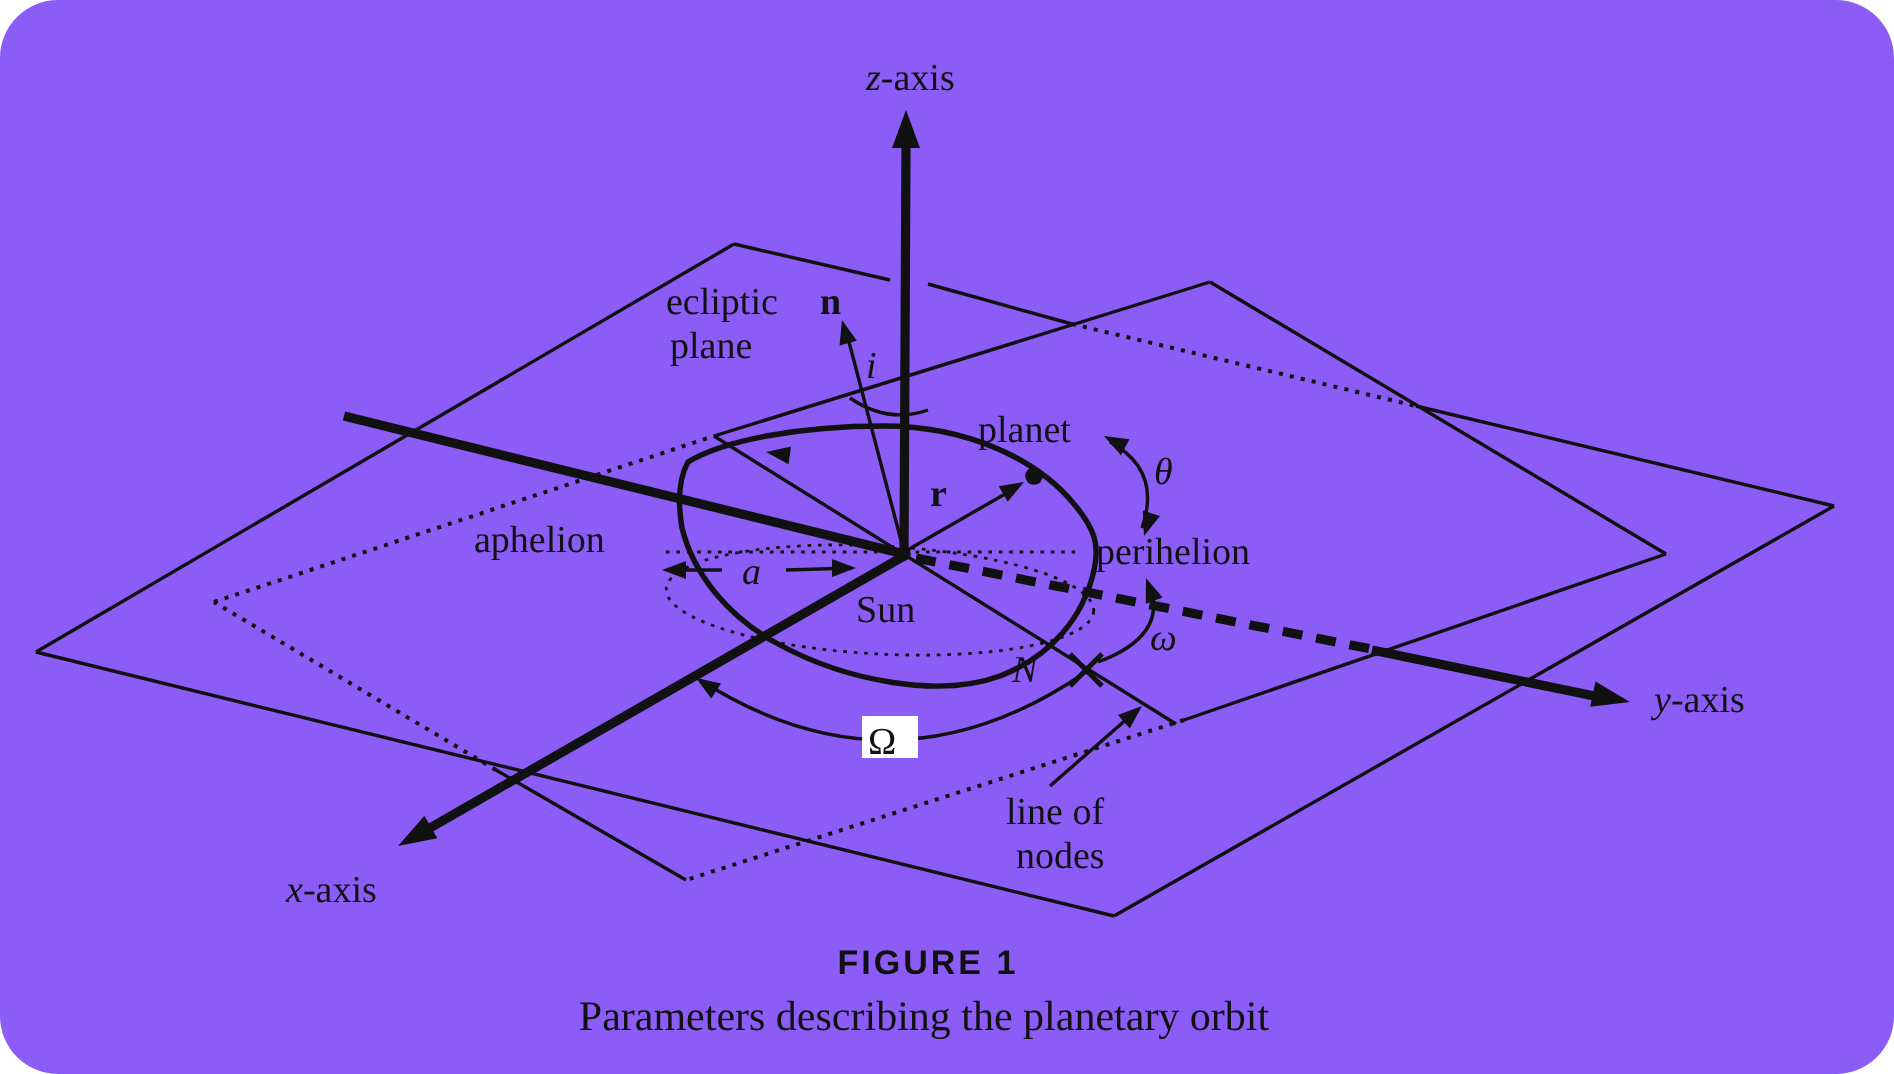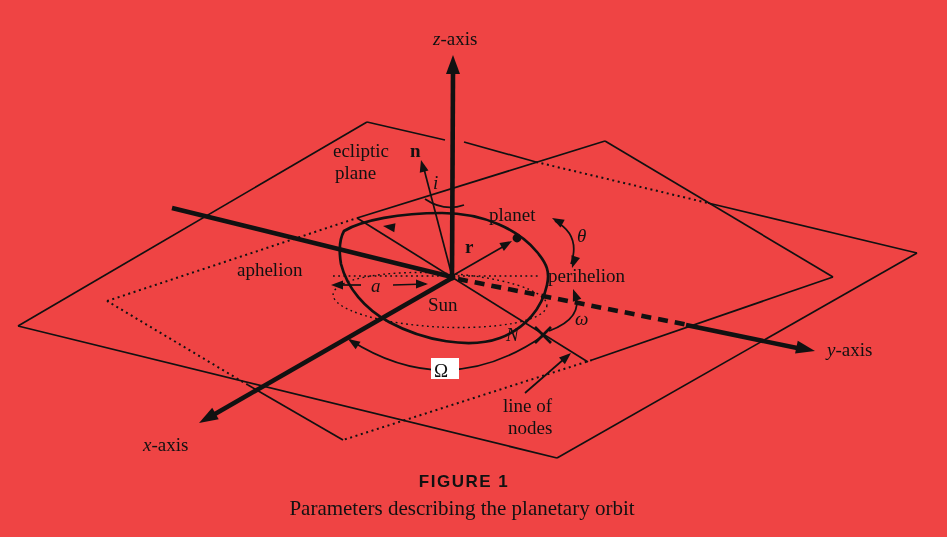--- a/index.html
+++ b/index.html
@@ -1,17 +1,17 @@
 <!DOCTYPE html>
 <html><head>
 <meta charset="utf-8">
 <style>
   html,body{margin:0;padding:0;background:#ffffff;}
-  .stage{position:relative;width:947px;height:537px;background:#ef4444;overflow:hidden;
-         font-family:"Liberation Serif",serif;}
+  .stage{position:relative;width:947px;height:537px;background:#8b5cf6;overflow:hidden;
+         font-family:"Liberation Serif",serif;border-radius:29px;}
   svg{display:block}
   .ln{stroke:#111;fill:none}
   .thick{stroke-width:4.6}
   .thin{stroke-width:1.7}
   .orbit{stroke-width:2.7}
   .dotted{stroke-width:2;stroke-dasharray:2 3.6}
   .dotfine{stroke-width:1.4;stroke-dasharray:1.8 3.4}
   .ydash{stroke-width:4.6;stroke-dasharray:10 7}
   .head{fill:#111;stroke:none}
   text{fill:#111;font-family:"Liberation Serif",serif;font-size:19px}

